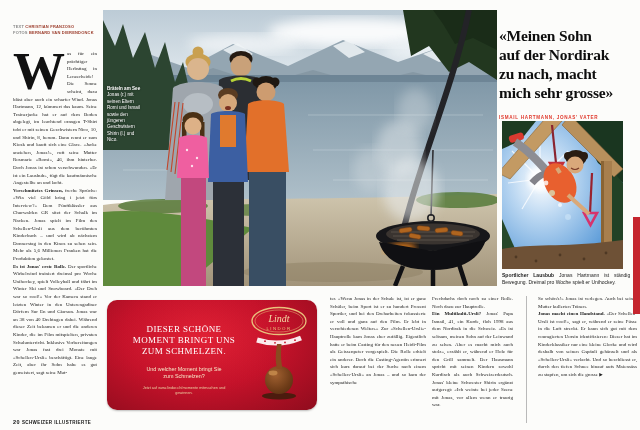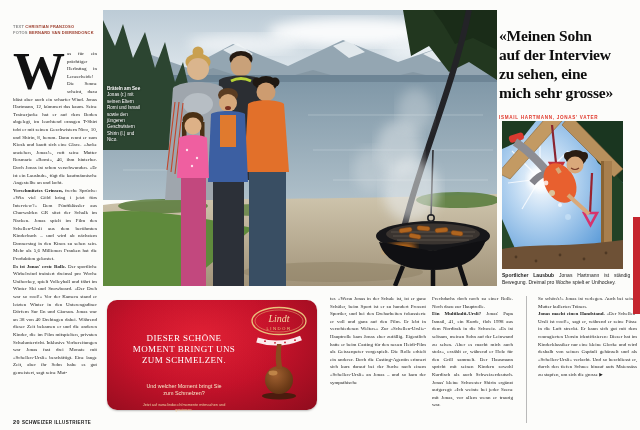--- a/index.html
+++ b/index.html
@@ -51,21 +51,21 @@
   
   .ad {
     position:absolute; left:107px; top:300px; width:210px; height:110px;
     border-radius:10px;
     background:radial-gradient(ellipse at 42% 32%, #e4203420 0%, transparent 60%),
                radial-gradient(ellipse at 45% 35%, #e02135 0%, #c4122a 48%, #8f0c1d 100%);
     box-shadow:0 1px 2px rgba(0,0,0,.25);
   }
   .ad-text { position:absolute; left:8px; top:16px; width:138px; text-align:center; color:#fff; }
   .ad-headline {
-    width:114px; margin:17px auto; font-family:"Liberation Serif", serif;
+    width:114px; margin:8px auto; font-family:"Liberation Serif", serif;
     font-size:9px; line-height:11px; letter-spacing:.4px; font-weight:normal;
   }
   .ad-sub {
     width:84px; margin:9px auto 0; font-family:"Liberation Sans", sans-serif;
     font-size:5.4px; line-height:6.8px; color:#f7e9c9;
   }
   .ad-fine {
     width:90px; margin:6px auto 0; font-family:"Liberation Sans", sans-serif;
     font-size:3.8px; line-height:5px; color:#eccfa0;
   }
@@ -271,22 +271,22 @@
     <p><b>Ein Multikulti-Ursli?</b><span> Jonas' Papa Ismail, 41, ein Kurde, floh 1998 aus dem Nordirak in die Schweiz. «Es ist seltsam, meinen Sohn auf der Leinwand zu sehen. Aber es macht mich auch stolz», erzählt er, während er Holz für den Grill sammelt. Der Hausmann spricht mit seinen Kindern sowohl Kurdisch als auch Schweizerdeutsch. Jonas' kleine Schwester Shirin ergänzt aufgeregt: «Ich weinte bei jeder Szene mit Jonas, vor allem wenn er traurig war.</span></p>
   </div>
   <div class="vrule"></div>
   <div class="col col5">
     <p>So schön's!» Jonas ist verlegen. Auch bei seiner Mutter kullerten Tränen.</p>
     <p><b>Jonas macht einen Handstand.</b><span> «Der Schellen-Ursli ist cool!», sagt er, während er seine Füsse in die Luft streckt. Er kann sich gut mit dem couragierten Uorsin identifizieren: Dieser hat im Kinderklassiker nur eine kleine Glocke und wird deshalb von seinen Gspänli gehänselt und als «Schellen-Ursli» verlacht. Und so beschliesst er, durch den tiefen Schnee hinauf aufs Maiensäss zu stapfen, um sich die grosse </span><span class="arrow">▶</span></p>
   </div>
 
   <div class="quote">
     <div>«Meinen Sohn</div>
-    <div>auf der Interview</div>
-    <div>zu sehen, eine</div>
+    <div>auf der Nordirak</div>
+    <div>zu nach, macht</div>
     <div>mich sehr grosse»</div>
     <div class="quote-attr">ISMAIL HARTMANN, JONAS' VATER</div>
   </div>
 
   <div class="photo-play">
     <svg viewBox="0 0 121 148" preserveAspectRatio="none">
       <defs>
         <radialGradient id="psky" cx=".33" cy=".4" r="1">
           <stop offset="0" stop-color="#ffffff"></stop>
             <stop offset=".25" stop-color="#bcd8f2"></stop>

